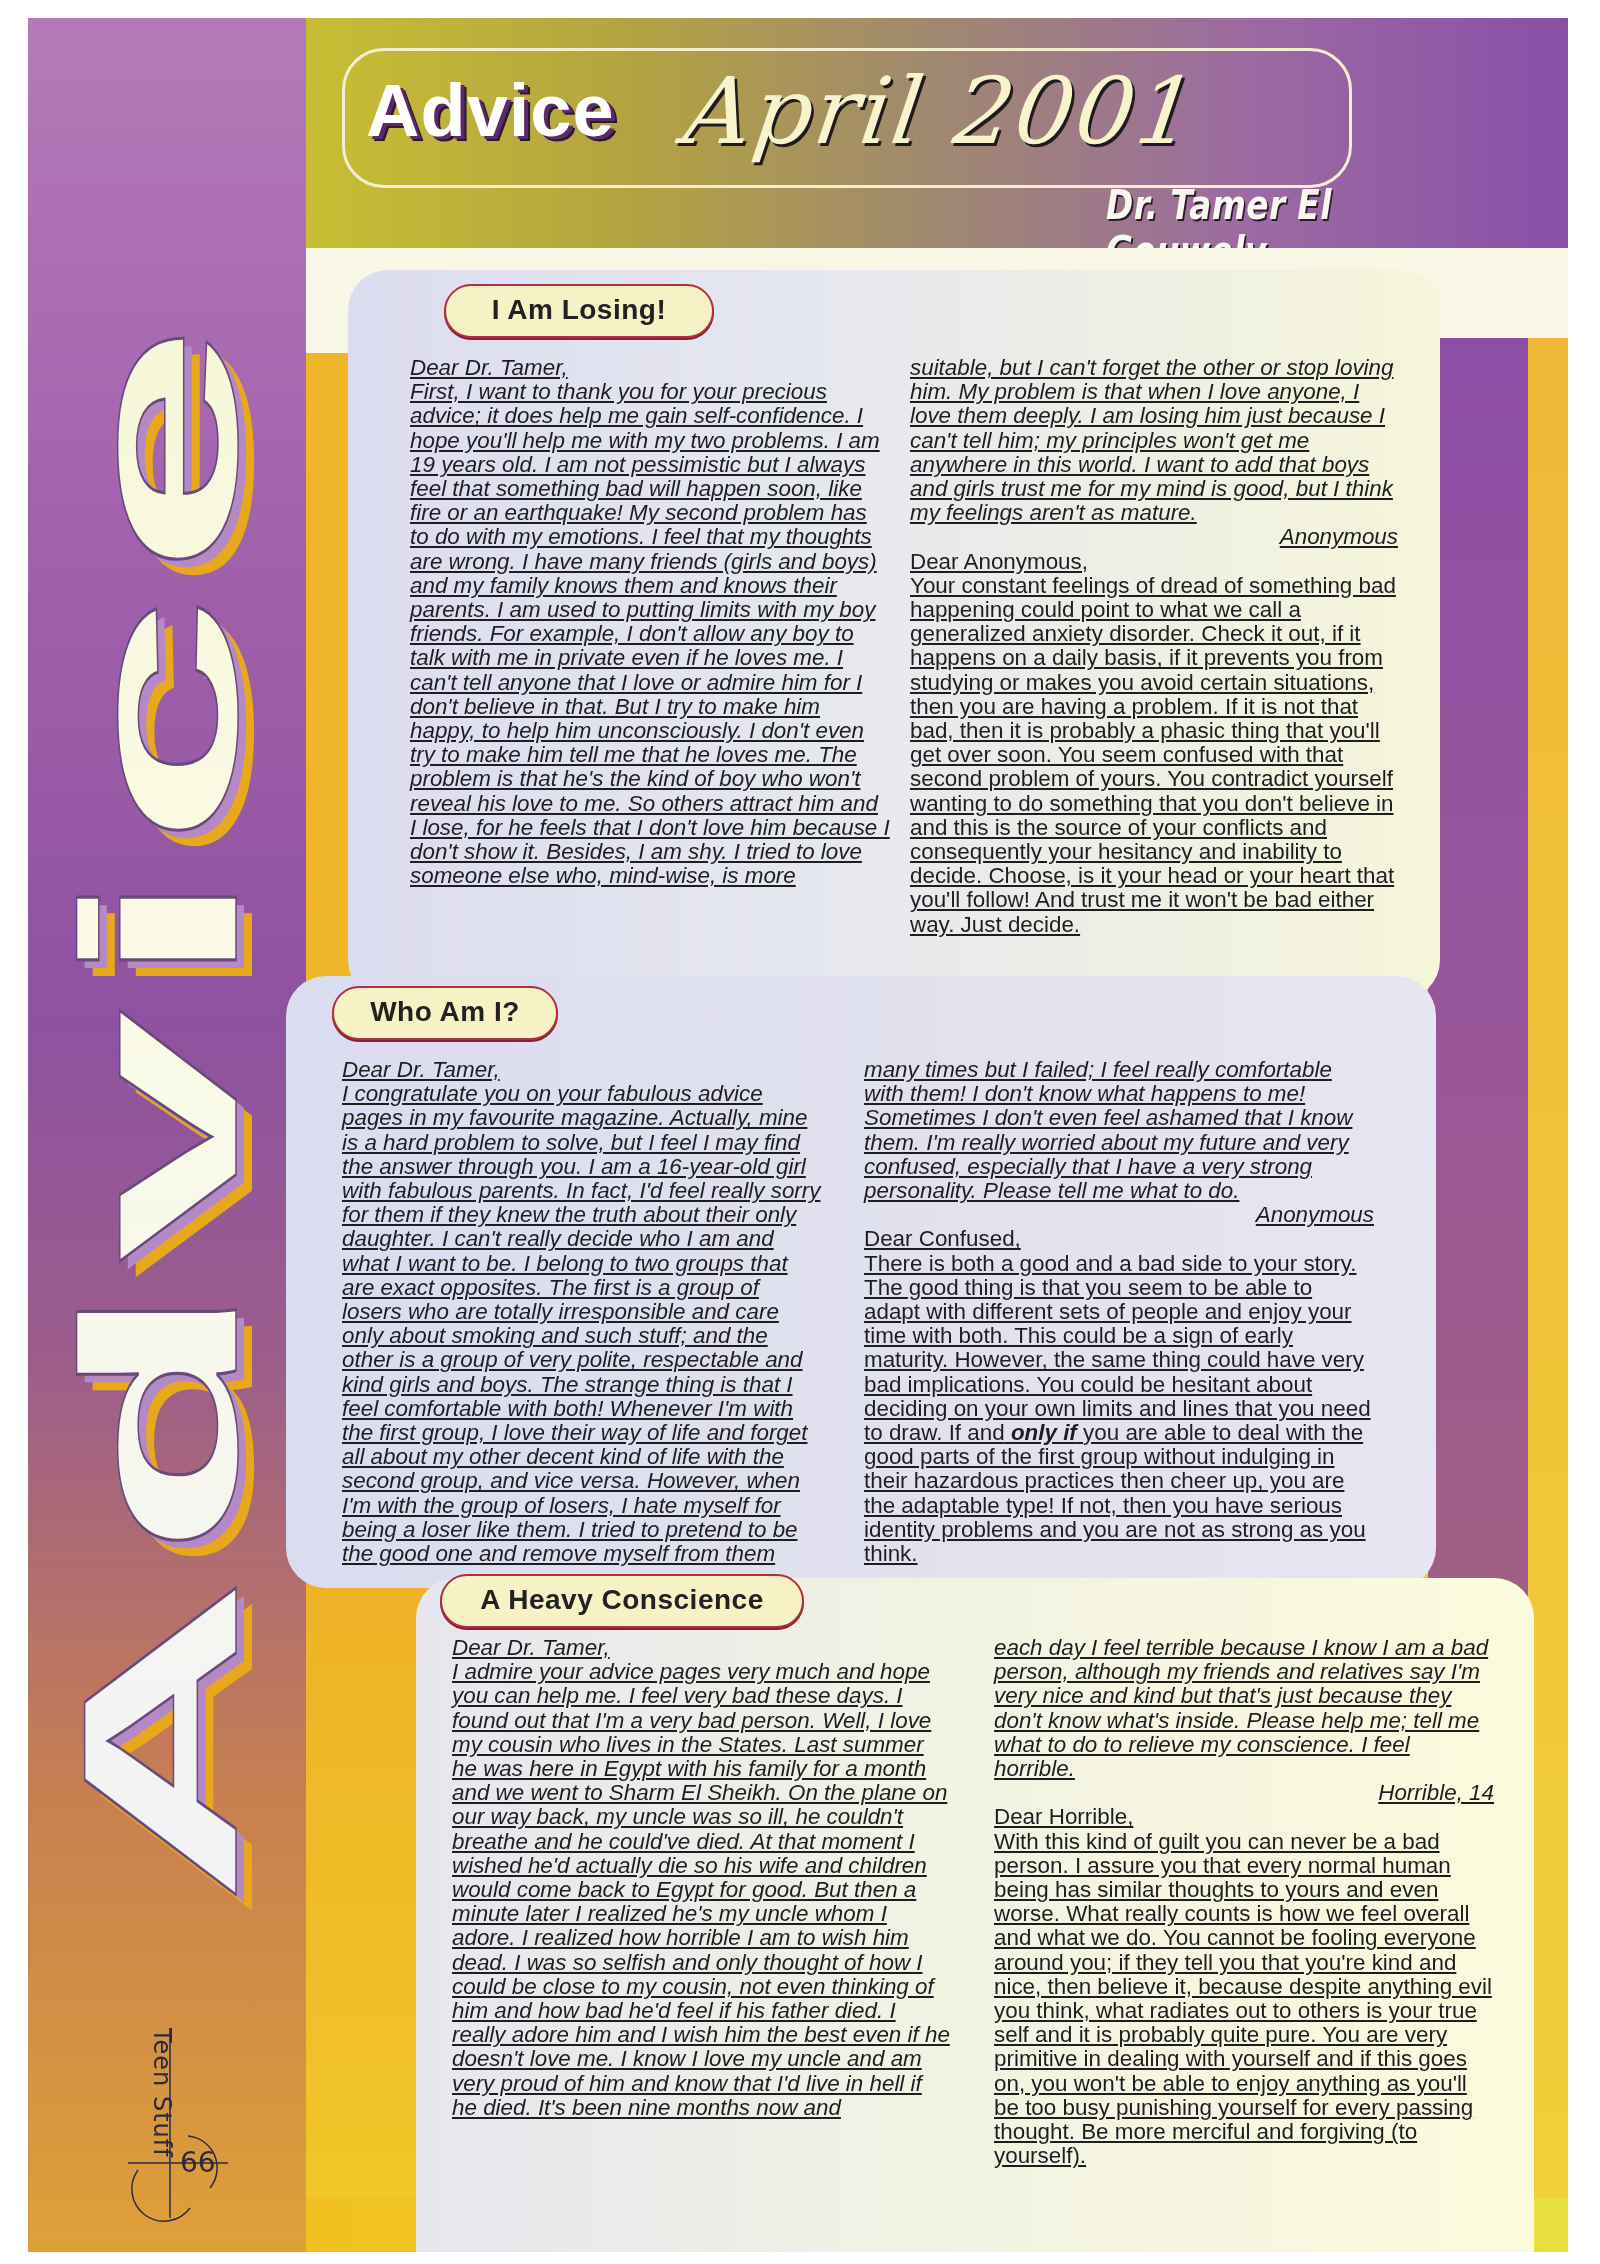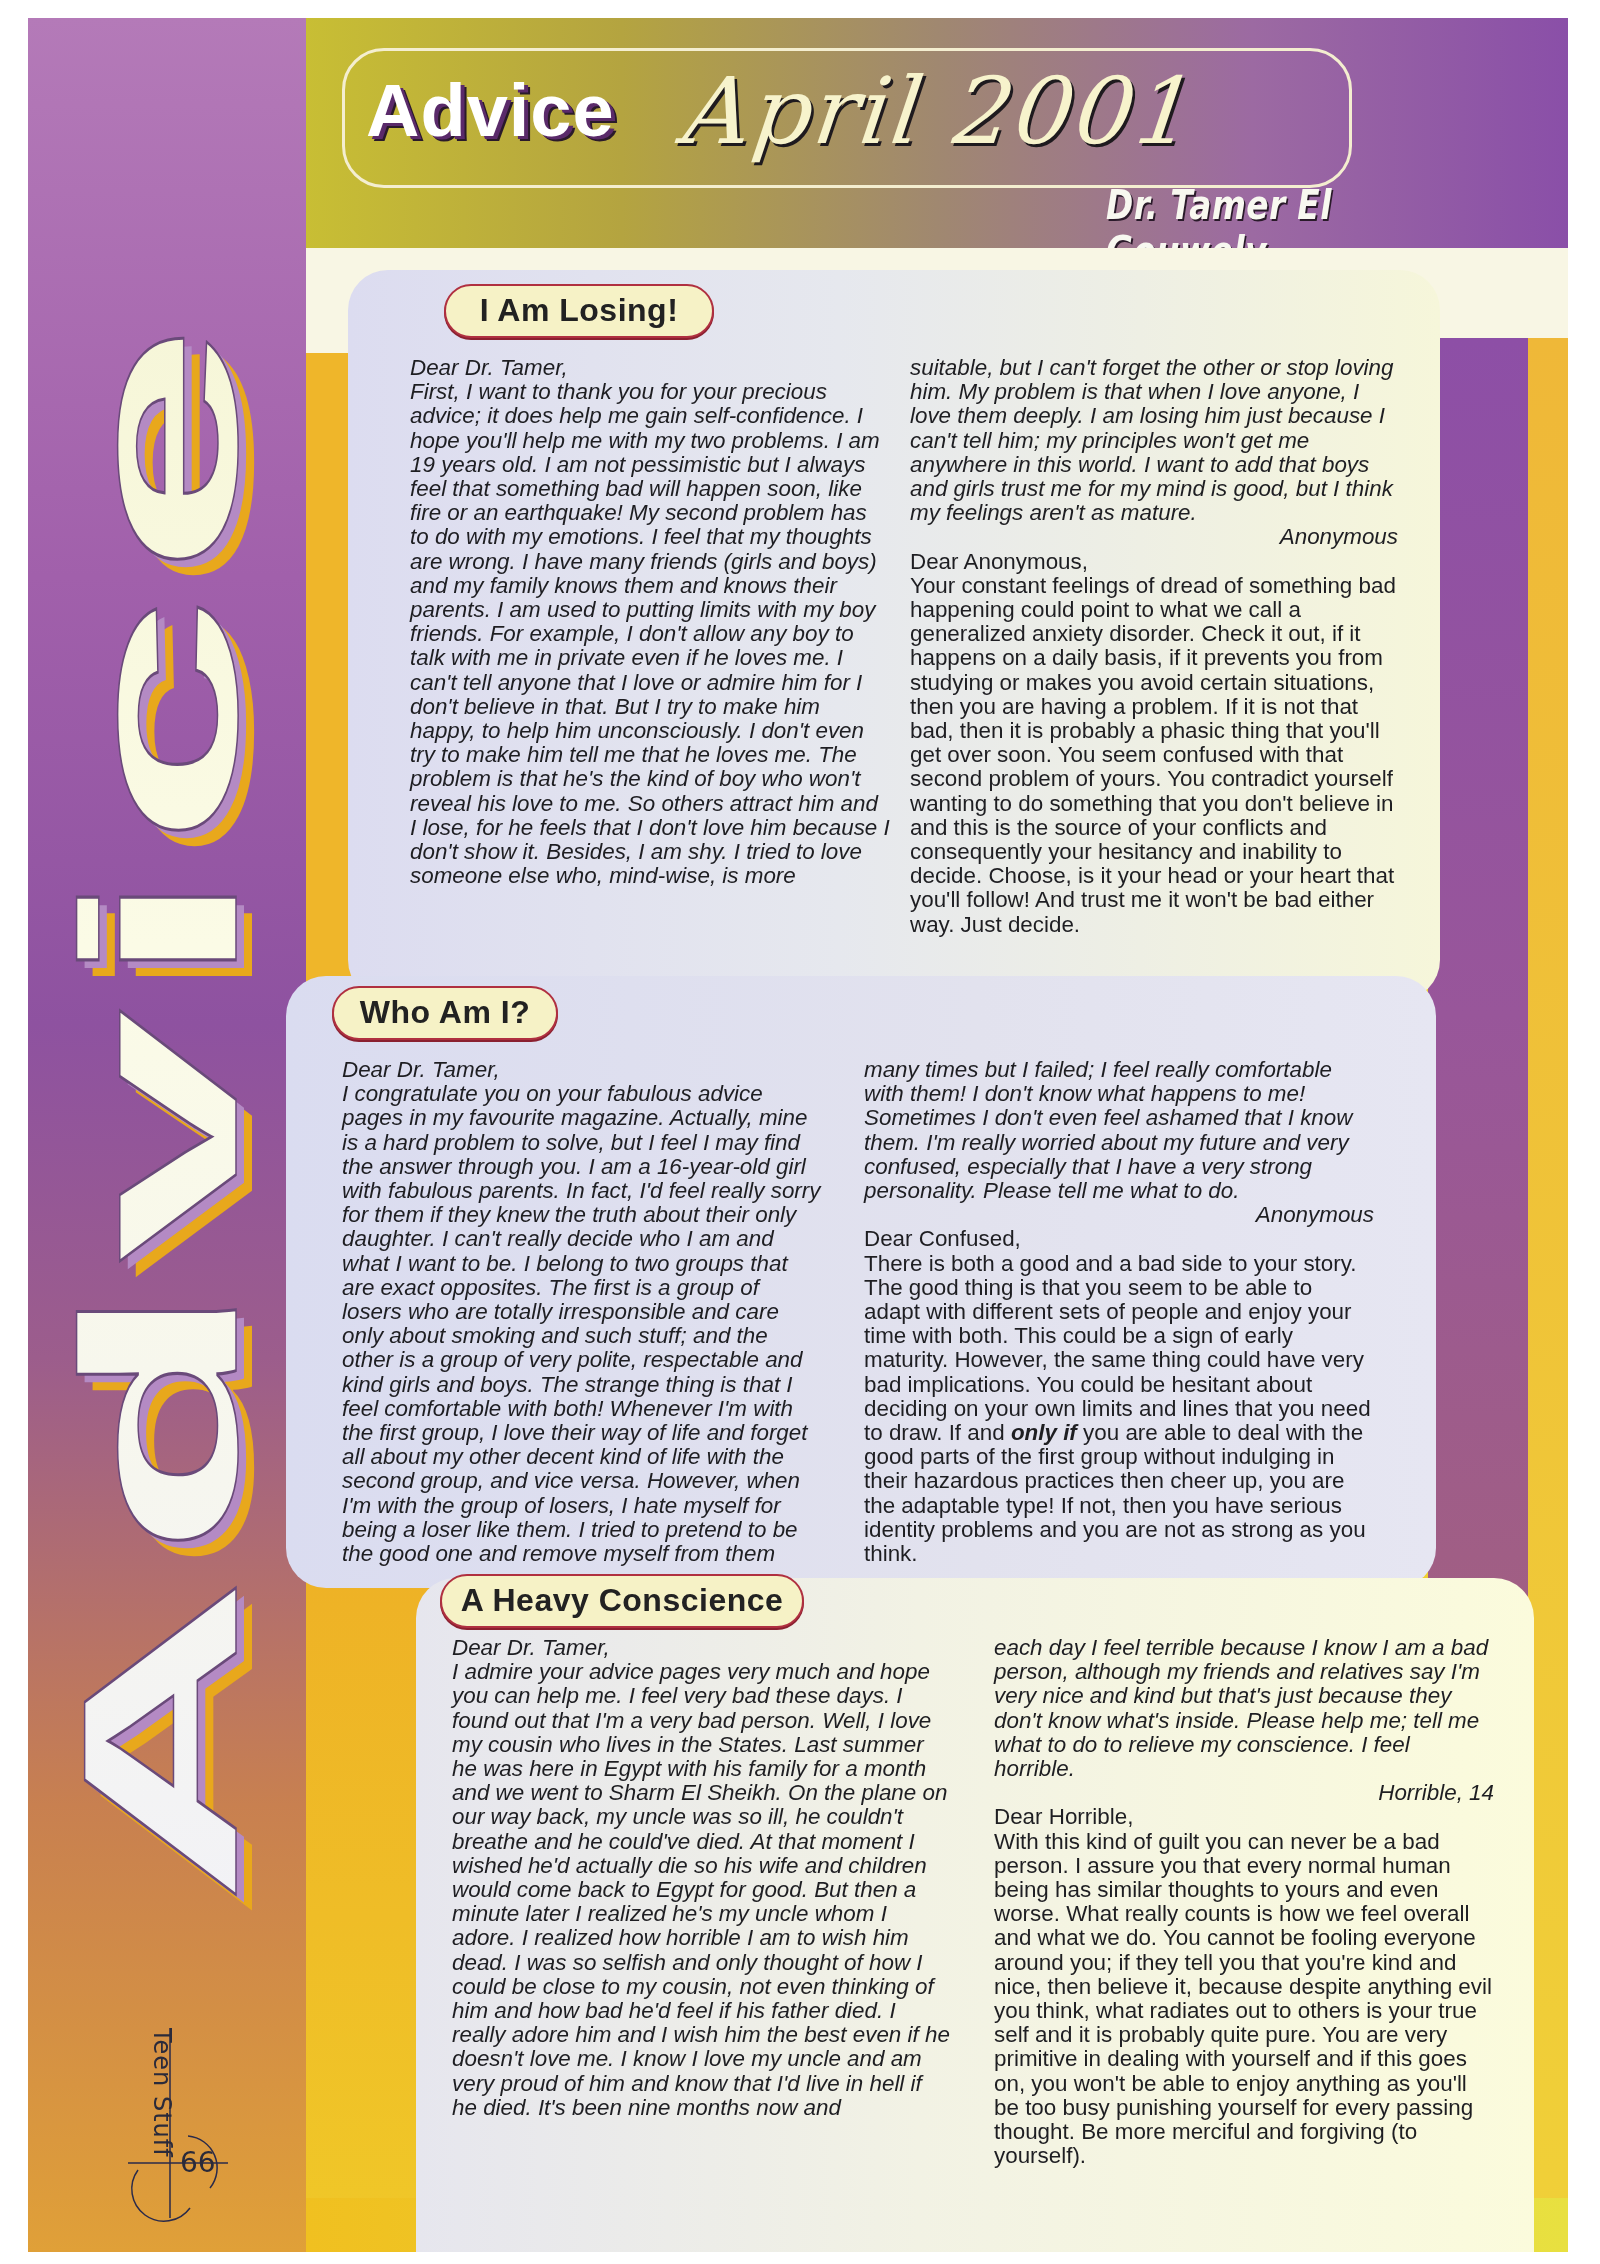--- a/index.html
+++ b/index.html
@@ -41,28 +41,28 @@
     
     .box { position: absolute; border-radius: 40px; }
     .box1 { left: 320px; top: 252px; width: 1092px; height: 730px;
       background: linear-gradient(90deg, #dcdcf0 0%, #e6e8ee 45%, #f6f6da 100%); }
     .box2 { left: 258px; top: 958px; width: 1150px; height: 612px;
       background: linear-gradient(90deg, #dadcf0 0%, #e2e2ee 60%, #e6e6f2 100%); }
     .box3 { left: 388px; top: 1560px; width: 1118px; height: 728px;
       background: linear-gradient(90deg, #e6e6ee 0%, #f2f2e4 45%, #fbfbdc 100%); }
 
     .pill { position: absolute; height: 54px; border: 2px solid #b03040; border-radius: 30px; background: #f6f2c6;
-      font-family: "Liberation Sans", sans-serif; font-weight: 900; font-size: 32px; color: #222; text-align: center; line-height: 48px; letter-spacing: 0.5px;
+      font-family: "Liberation Sans", sans-serif; font-weight: 900; font-size: 28px; color: #222; text-align: center; line-height: 48px; letter-spacing: 0.5px;
       box-shadow: 0 2px 0 #8a2030; }
     .box1 .pill { left: 96px; top: 14px; width: 270px; }
     .box2 .pill { left: 46px; top: 10px; width: 226px; }
     .box3 .pill { left: 24px; top: -4px; width: 364px; }
 
     .col { position: absolute; font-size: 22.4px; line-height: 24.2px; color: #1e1e22; }
-    .col p { margin: 0; }
+    .col p { margin: 0; text-decoration: underline; }
     .it { font-style: italic; }
     .sig { text-align: right; font-style: italic; }
     .bi { font-weight: 700; font-style: italic; }
 
     .box1 .col-l { left: 62px; top: 86px; width: 480px; }
     .box1 .col-r { left: 562px; top: 86px; width: 488px; }
     .box2 .col-l { left: 56px; top: 82px; width: 480px; }
     .box2 .col-r { left: 578px; top: 82px; width: 510px; }
     .box3 .col-l { left: 36px; top: 58px; width: 500px; }
     .box3 .col-r { left: 578px; top: 58px; width: 500px; }

